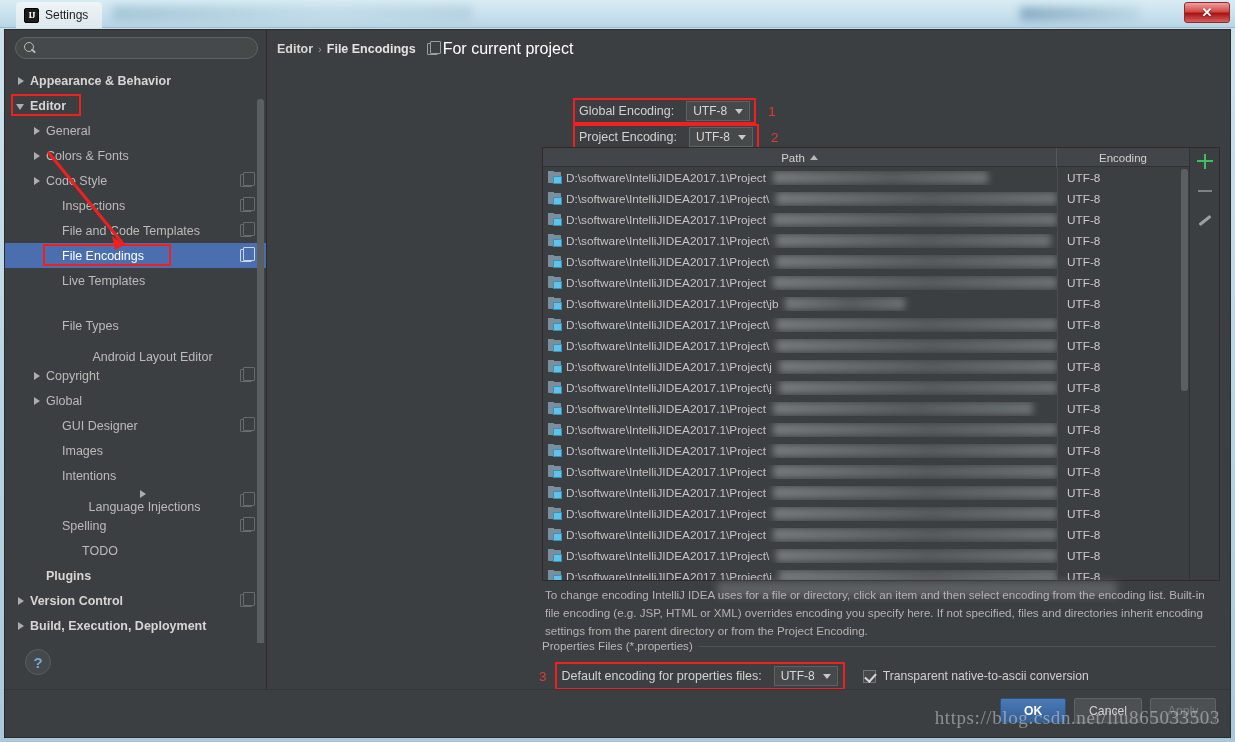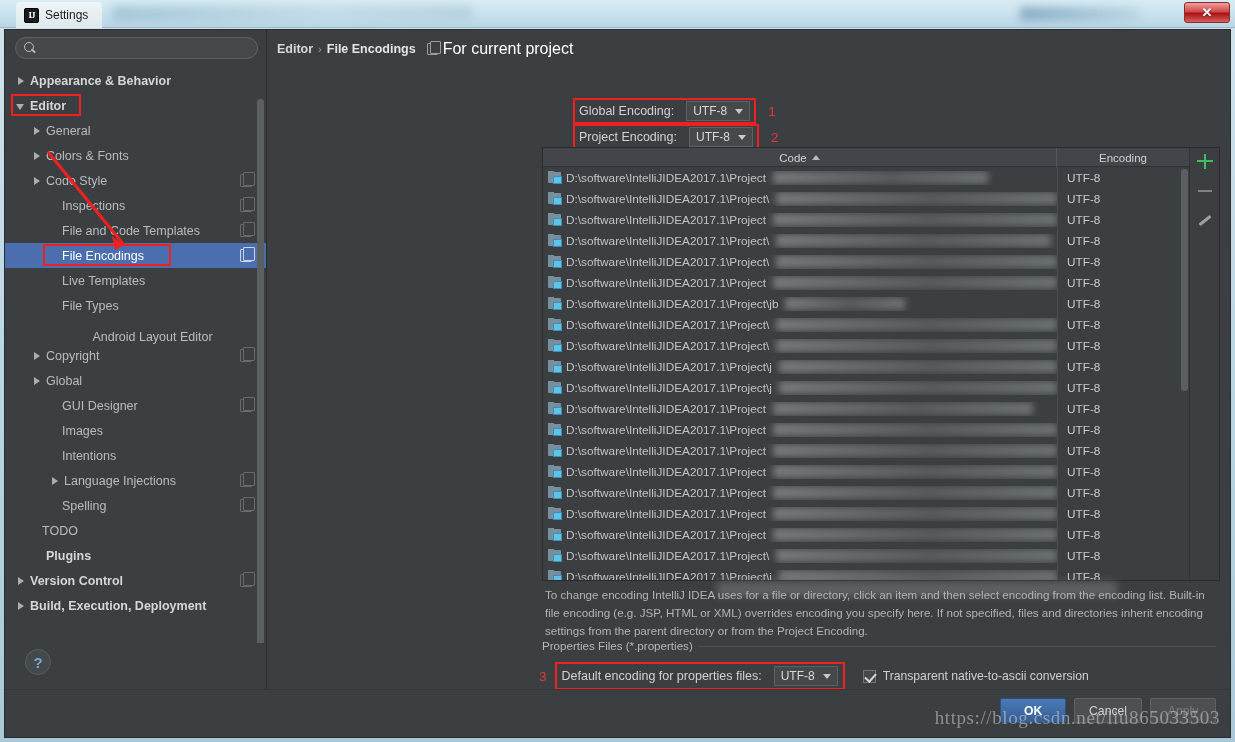--- a/index.html
+++ b/index.html
@@ -377,61 +377,61 @@
             <div class="tree-item sel" style="padding-left: 42px;">
               <span class="tw"></span>
               <span>File Encodings</span>
               <span class="cfg-ic"></span>
               <span style="position: absolute; left: 38px; top: 1px; height: 22px; width: 128.2px; border: 2px solid rgb(240, 32, 32); pointer-events: none;"></span>
             </div>
             <div class="tree-item" style="padding-left: 42px;">
               <span class="tw"></span>
               <span>Live Templates</span>
             </div>
+            <div class="tree-item" style="padding-left: 42px; margin-top: 20px;">
+              <span class="tw"></span>
+              <span>File Types</span>
+            </div>
+            <div class="tree-item" style="padding-left: 42px; flex-direction: column;">
+              <span class="tw"></span>
+              <span>Android Layout Editor</span>
+            </div>
+            <div class="tree-item" style="padding-left: 26px;">
+              <span class="tw right"></span>
+              <span>Copyright</span>
+              <span class="cfg-ic"></span>
+            </div>
+            <div class="tree-item" style="padding-left: 26px;">
+              <span class="tw right"></span>
+              <span>Global</span>
+            </div>
             <div class="tree-item" style="padding-left: 42px;">
               <span class="tw"></span>
-              <span>File Types</span>
-            </div>
-            <div class="tree-item" style="padding-left: 42px; flex-direction: column;">
-              <span class="tw"></span>
-              <span>Android Layout Editor</span>
-            </div>
-            <div class="tree-item" style="padding-left: 26px;">
-              <span class="tw right"></span>
-              <span>Copyright</span>
-              <span class="cfg-ic"></span>
-            </div>
-            <div class="tree-item" style="padding-left: 26px;">
-              <span class="tw right"></span>
-              <span>Global</span>
+              <span>GUI Designer</span>
+              <span class="cfg-ic"></span>
             </div>
             <div class="tree-item" style="padding-left: 42px;">
               <span class="tw"></span>
-              <span>GUI Designer</span>
-              <span class="cfg-ic"></span>
+              <span>Images</span>
             </div>
             <div class="tree-item" style="padding-left: 42px;">
               <span class="tw"></span>
-              <span>Images</span>
+              <span>Intentions</span>
+            </div>
+            <div class="tree-item" style="padding-left: 26px; flex-direction: column;">
+              <span class="tw right"></span>
+              <span>Language Injections</span>
+              <span class="cfg-ic"></span>
             </div>
             <div class="tree-item" style="padding-left: 42px;">
               <span class="tw"></span>
-              <span>Intentions</span>
-            </div>
-            <div class="tree-item" style="padding-left: 44px;">
-              <span class="tw right"></span>
-              <span>Language Injections</span>
-              <span class="cfg-ic"></span>
-            </div>
-            <div class="tree-item" style="padding-left: 42px;">
-              <span class="tw"></span>
               <span>Spelling</span>
               <span class="cfg-ic"></span>
             </div>
-            <div class="tree-item" style="padding-left: 22px;">
+            <div class="tree-item" style="padding-left: 62px;">
               <span class="tw"></span>
               <span>TODO</span>
             </div>
             <div class="tree-item bold" style="padding-left: 26px;">
               <span class="tw"></span>
               <span>Plugins</span>
             </div>
             <div class="tree-item bold" style="padding-left: 10px;">
               <span class="tw right"></span>
               <span>Version Control</span>
@@ -478,21 +478,21 @@
               <span class="caret"></span>
             </div>
           </div>
           <span class="annot">2</span>
         </div>
 
         <div class="table-wrap">
           <div class="table-inner">
             <div class="thead">
               <div class="th path">
-                <span>Code</span>
+                <span>Path</span>
                 <span class="sort-arrow"></span>
               </div>
               <div class="th enc">
                 <span>Encoding</span>
               </div>
             </div>
             <div class="tbody" id="tbody">
                 <div class="trow">
                   <div class="tc-path">
                     <span class="folder-ic"></span>

